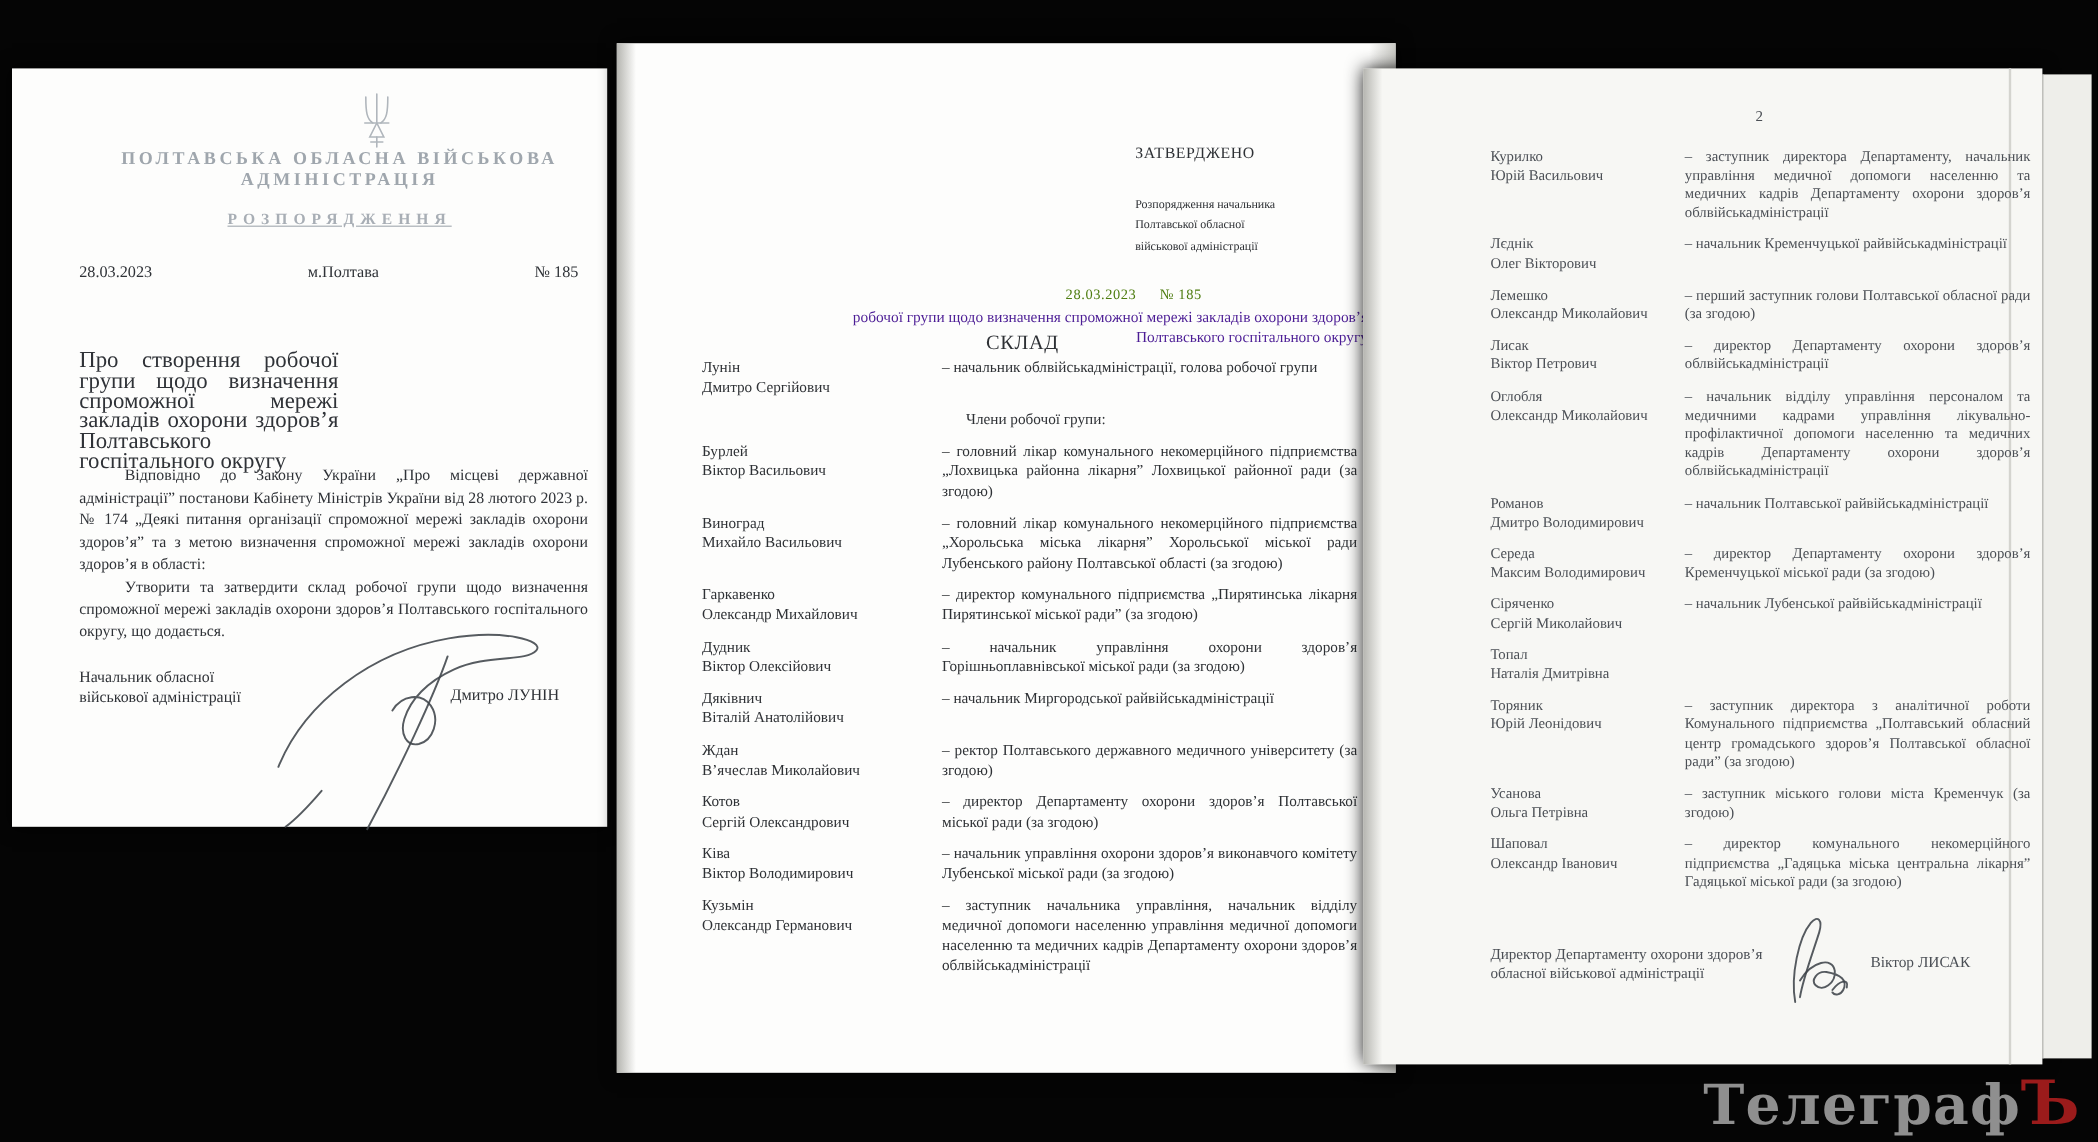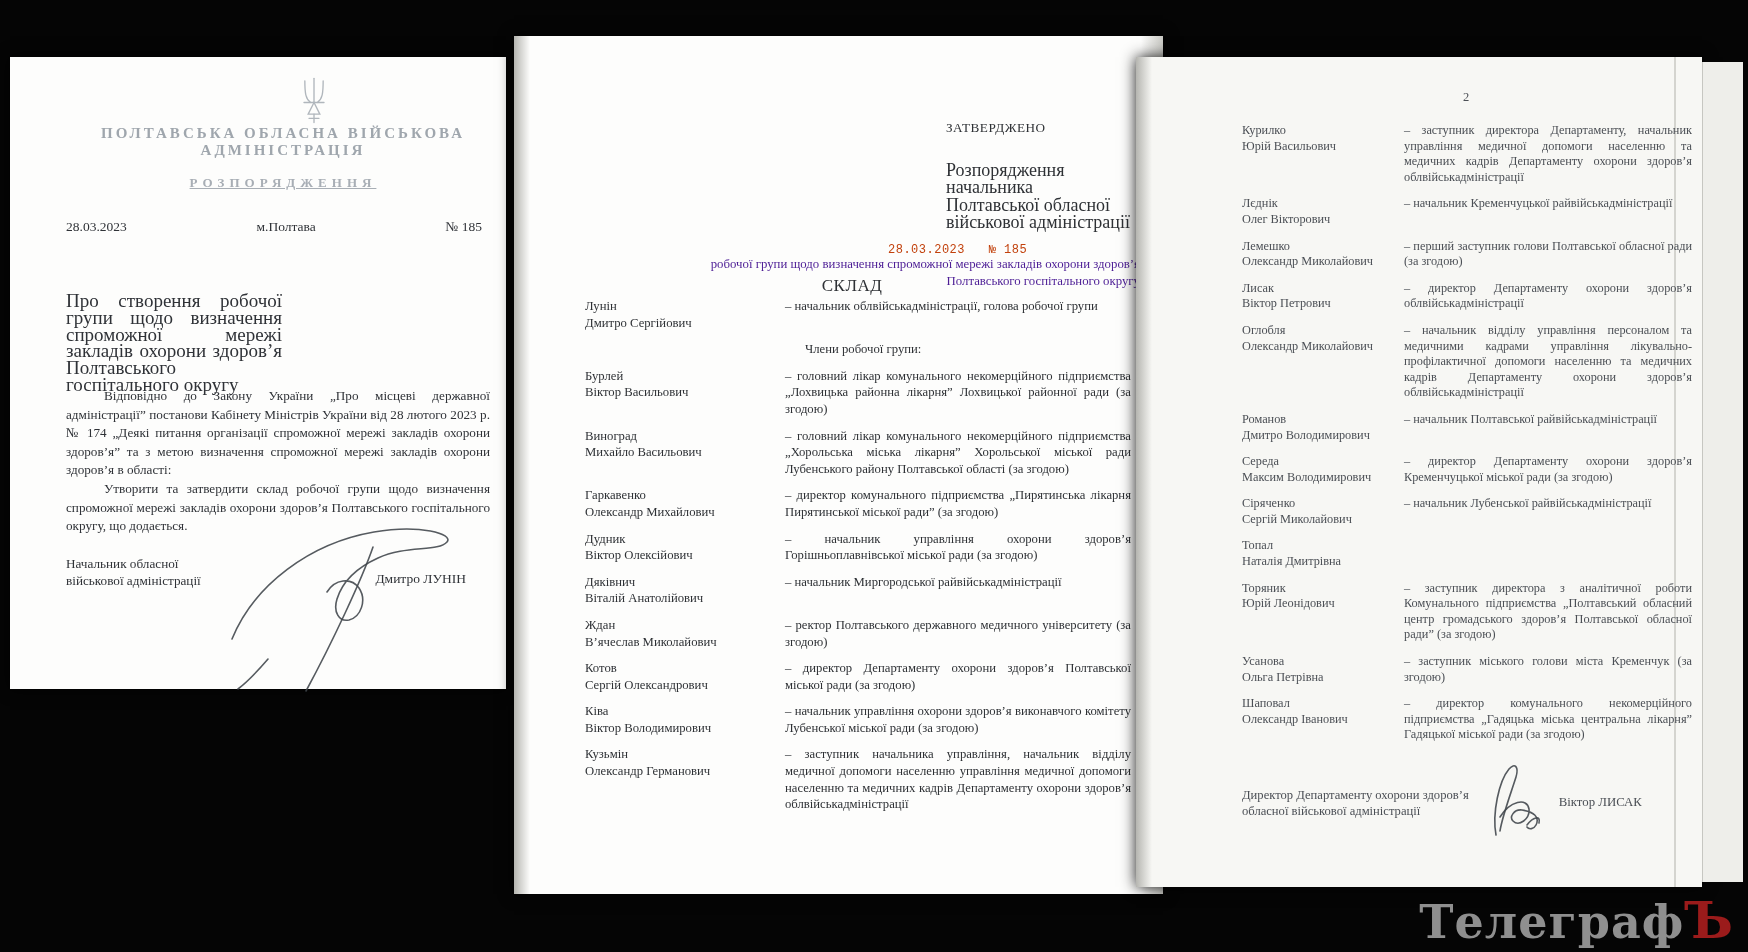--- a/index.html
+++ b/index.html
@@ -30,23 +30,23 @@
   .p1-body{position:absolute;left:56px;top:330px;width:424px;color:#2f3237;
     font-size:13.2px;line-height:18.6px;text-align:justify;}
   .p1-body p{margin:0;text-indent:38px;}
   .p1-signer-title{position:absolute;left:56px;top:498px;color:#2f3237;font-size:13.2px;line-height:17px;}
   .p1-signer-name{position:absolute;right:40px;top:514px;color:#2f3237;font-size:13.5px;}
   .p1-sig{position:absolute;left:216px;top:456px;width:242px;height:182px;}
 
   
   .p2-approved{position:absolute;left:432px;top:84px;width:186px;color:#2e3135;}
   .p2-approved .lbl{font-size:13.2px;letter-spacing:.5px;}
-  .p2-approved .lines{margin-top:26px;font-size:18px;line-height:17.3px;}
-  .stamp{margin-top:12px;margin-left:-58px;font-family:Liberation Mono, monospace;
-    font-size:12px;color:#c2410c;letter-spacing:.5px;}
+  .p2-approved .lines{margin-top:26px;font-size:10px;line-height:17.3px;}
+  .stamp{margin-top:24px;margin-left:-58px;font-family:Liberation Serif, serif;
+    font-size:12px;color:#4d7c0f;letter-spacing:.5px;}
   .stamp .no{margin-left:16px;}
   .p2-title{position:absolute;left:60px;width:556px;top:203px;text-align:center;
     color:#2e3135;font-size:17px;letter-spacing:.5px;margin-top:37px;}
   .p2-sub{position:absolute;left:40px;width:586px;text-align:right;color:#4c1d95;font-size:12.8px;}
   .p2-sub1{top:221px;} .p2-sub2{top:238px;}
   .p2-list{position:absolute;left:71px;top:262px;width:546px;color:#2e3135;font-size:12.7px;line-height:16.6px;}
   .row{display:grid;grid-template-columns:186px 1fr;column-gap:14px;margin-bottom:10px;}
   .row .rl{text-align:justify;}
   .members-heading{margin:2px 0 10px 220px;}
 

